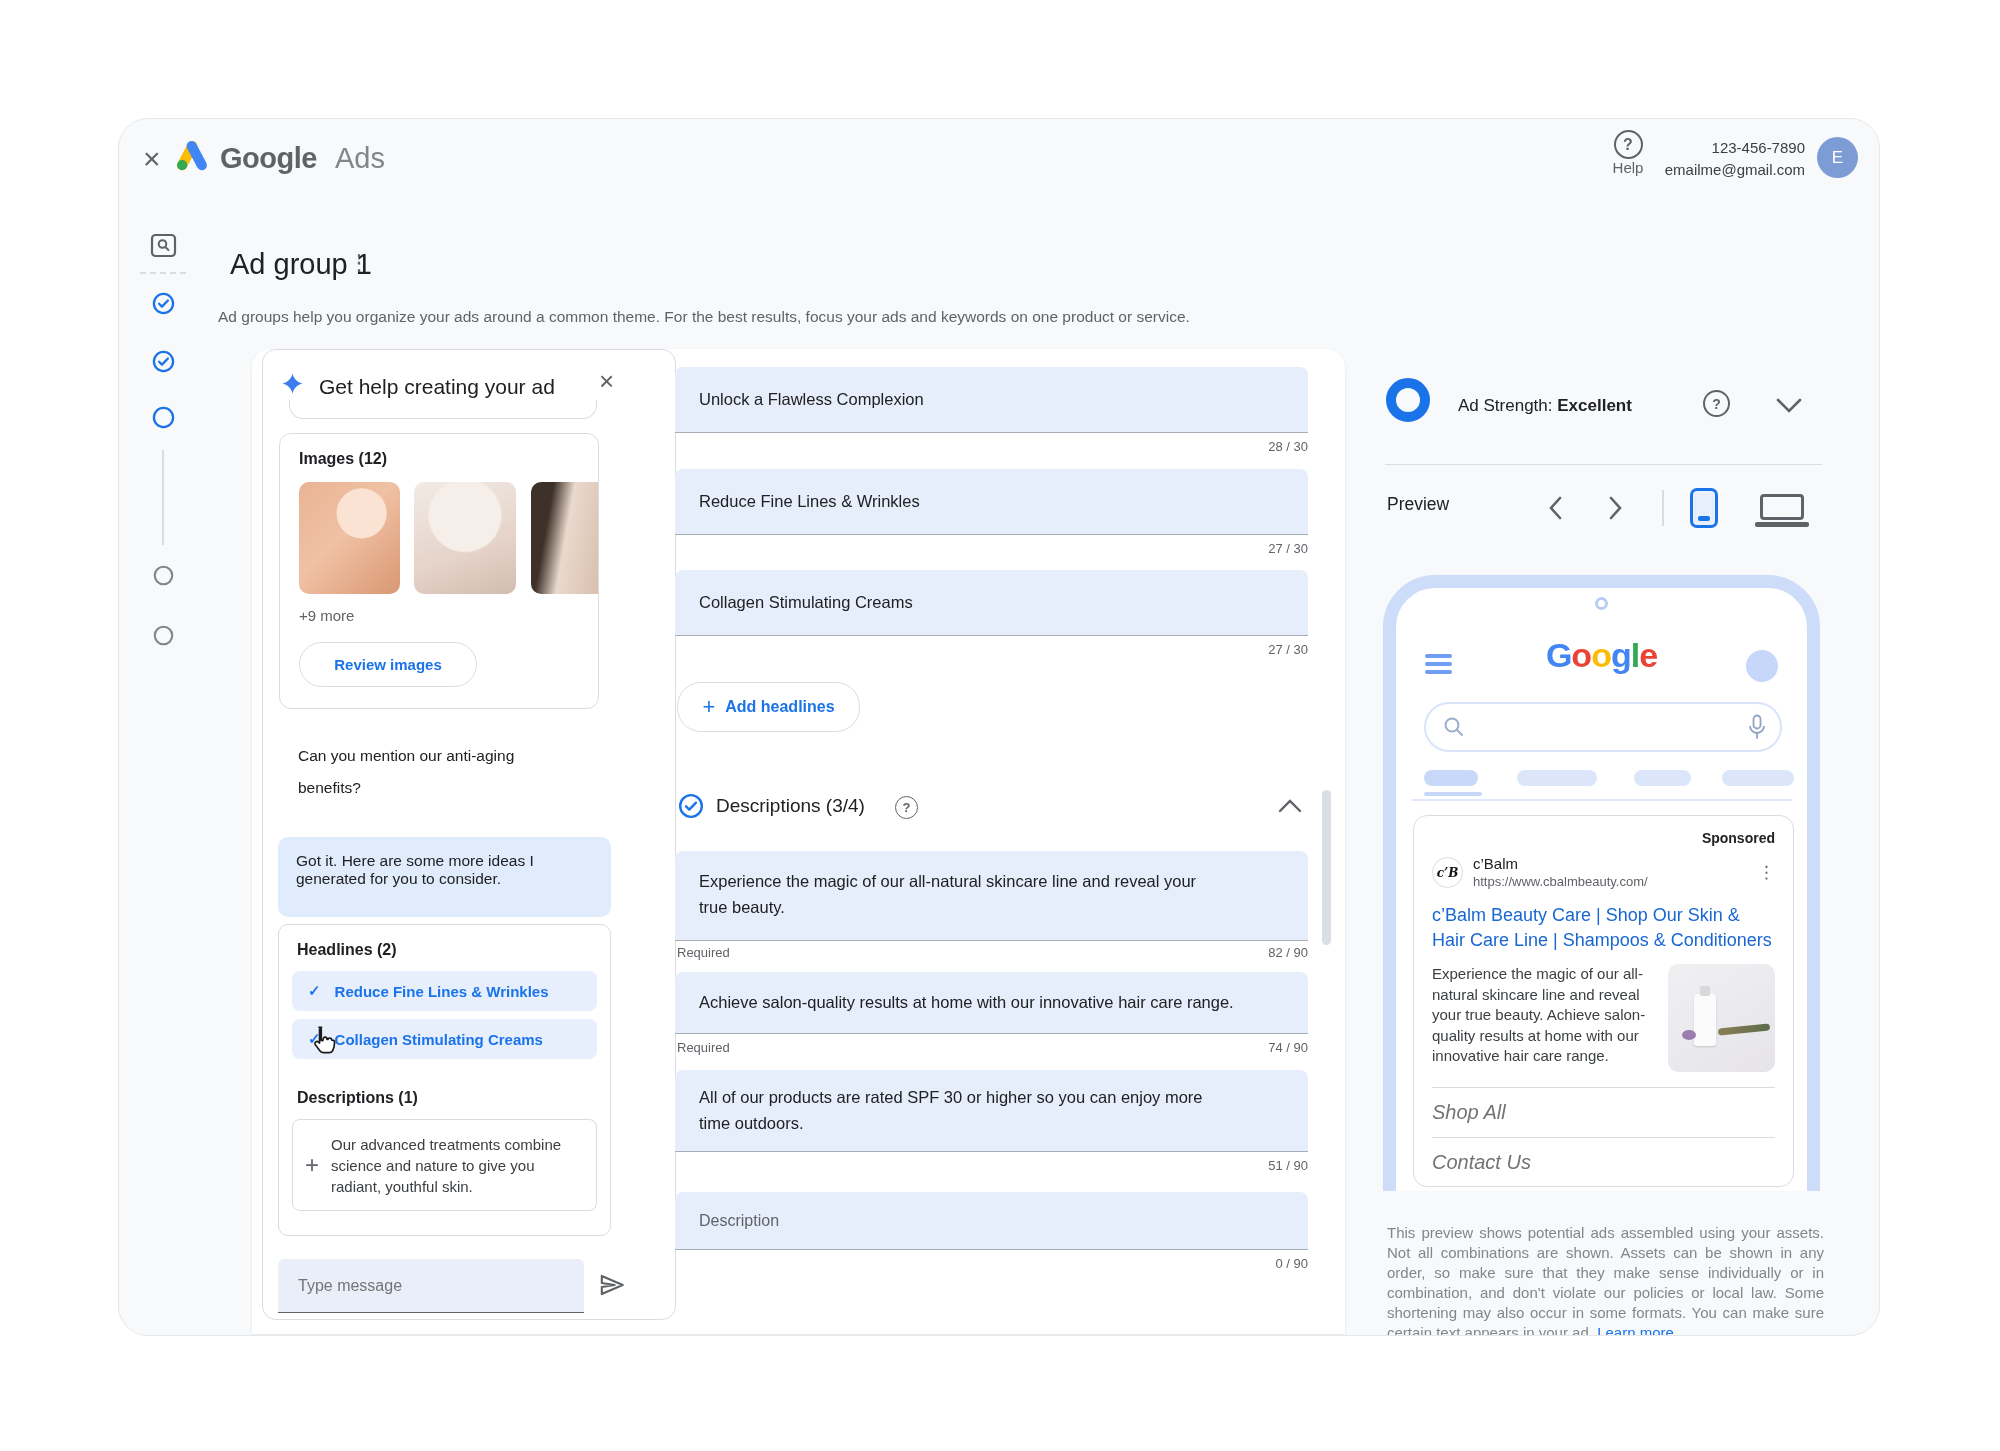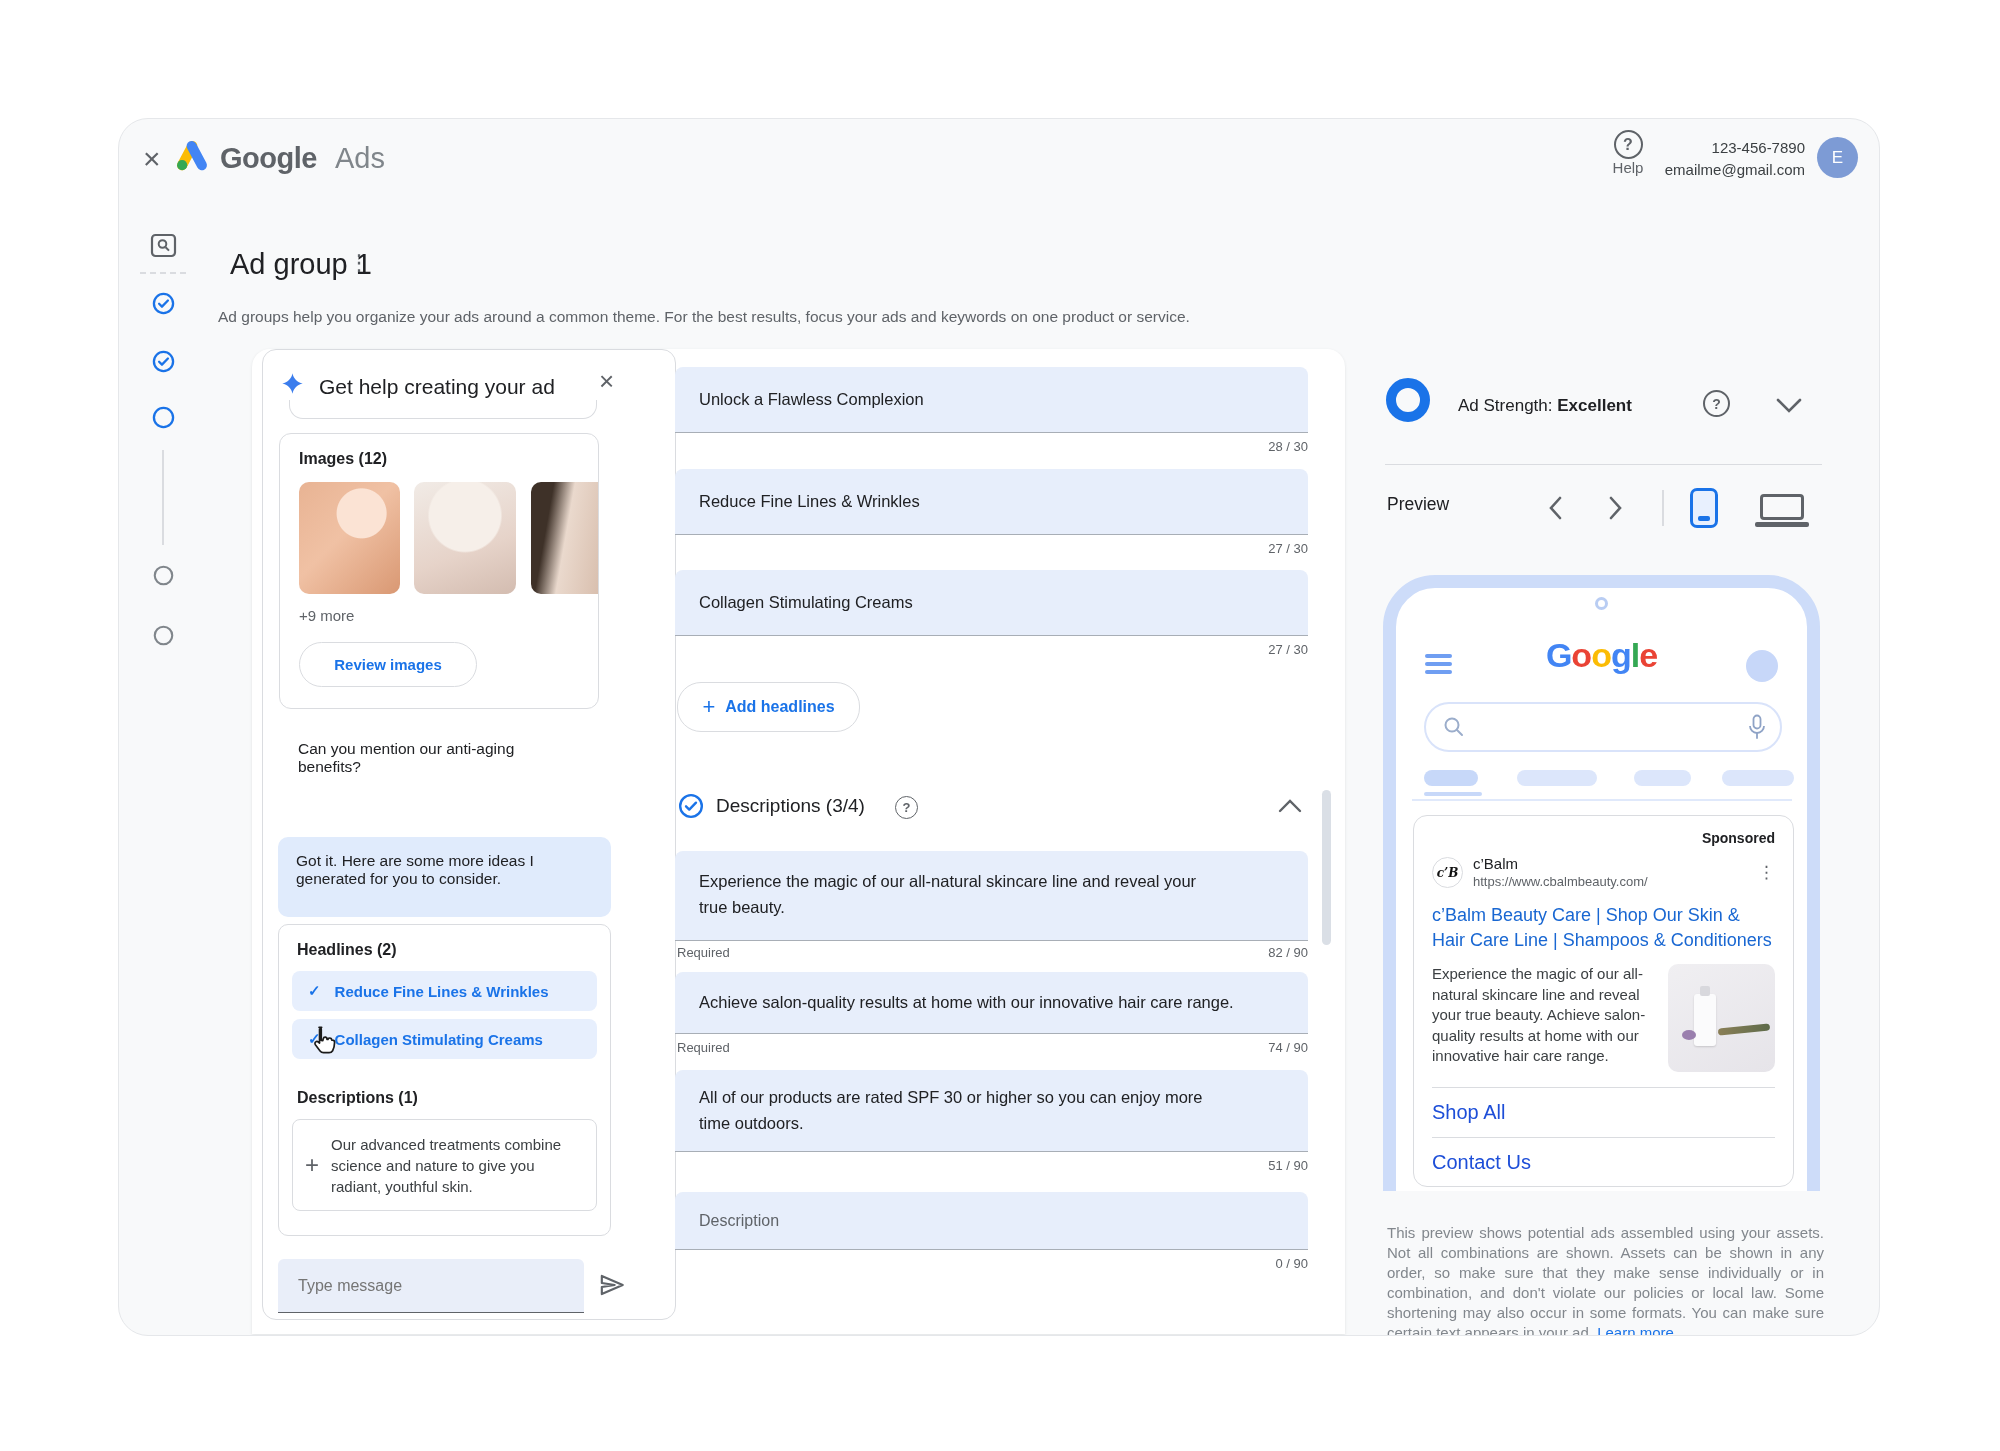--- a/index.html
+++ b/index.html
@@ -12,21 +12,21 @@
   .card{background:#fff;}
   .field{background:#e7eefb;border-radius:8px 8px 0 0;border-bottom:1px solid #a8aeb6;box-sizing:border-box;color:#202124;font-size:16.5px;}
   .field.center{display:flex;align-items:center;padding:0 24px;}
   .meta-row{display:flex;justify-content:space-between;font-size:13px;color:#5f6368;}
   .pill{display:flex;align-items:center;justify-content:center;background:#fff;border:1px solid #dadce0;border-radius:24px;color:#1a73e8;font-weight:bold;cursor:pointer;}
   .chip{display:flex;align-items:center;background:#e7effd;border-radius:8px;color:#1a73e8;font-weight:bold;font-size:15px;gap:14px;padding:0 16px;box-sizing:border-box;}
   .qcircle{display:flex;align-items:center;justify-content:center;border:2px solid #5f6368;border-radius:50%;color:#5f6368;font-weight:bold;box-sizing:border-box;}
   .hline{background:#dadce0;height:1px;}
   .thumb{position:absolute;top:48px;height:112px;border-radius:10px;}
   .phone-chip{position:absolute;top:182px;height:16px;border-radius:8px;background:#dce6fb;}
-  .sitelink{font-size:20px;color:#1d4ed8;cursor:pointer;}
+  .sitelink{font-size:20px;color:#737373;cursor:pointer;font-style:italic;}
   .kebab{color:#5f6368;letter-spacing:0;line-height:1;}
 </style>
 </head>
 <body>
 
 <div id="root">
   <div class="abs win">
     <div class="layer">
 
       <div class="abs" style="left:143px;top:144px;font-size:30px;color:#5f6368;line-height:1;cursor:pointer;">×</div>
@@ -108,21 +108,21 @@
 
           <div class="abs" style="left:16px;top:83px;width:320px;height:276px;border:1px solid #dadce0;border-radius:12px;box-sizing:border-box;overflow:hidden;">
             <div class="abs dark" style="left:19px;top:16px;font-size:16px;font-weight:bold;">Images (12)</div>
             <div class="thumb" style="left:19px;width:101px;background:radial-gradient(circle at 62% 28%,#fbe3d4 0 24%,transparent 25%),linear-gradient(135deg,#e8b393,#f0c1a4 45%,#d99873);"></div>
             <div class="thumb" style="left:134px;width:102px;background:radial-gradient(circle at 50% 30%,#f6efe9 0 38%,transparent 40%),linear-gradient(160deg,#f1ebe6,#e6d3c9 60%,#d3bcb0);"></div>
             <div class="thumb" style="left:251px;width:69px;border-radius:10px 0 0 10px;background:linear-gradient(100deg,#3e3128 0 26%,#ead9cd 50%,#d8bead);"></div>
             <div class="abs muted" style="left:19px;top:173px;font-size:15px;">+9 more</div>
             <div class="pill" style="position:absolute;left:19px;top:208px;width:176px;height:43px;font-size:15px;">Review images</div>
           </div>
 
-          <div class="abs" style="left:35px;top:390px;width:255px;font-size:15.5px;color:#202124;line-height:18px;">Can you mention our anti-aging benefits?</div>
+          <div class="abs" style="left:35px;top:390px;width:255px;font-size:15.5px;color:#202124;line-height:32px;">Can you mention our anti-aging benefits?</div>
 
           <div class="abs" style="left:15px;top:487px;width:333px;height:80px;background:#e0ebfc;border-radius:10px;box-sizing:border-box;padding:15px 18px;">
             <div style="width:272px;font-size:15.5px;color:#202124;line-height:18px;">Got it. Here are some more ideas I generated for you to consider.</div>
           </div>
 
           <div class="abs" style="left:15px;top:574px;width:333px;height:312px;border:1px solid #dadce0;border-radius:10px;box-sizing:border-box;">
             <div class="abs dark" style="left:18px;top:16px;font-size:16px;font-weight:bold;">Headlines (2)</div>
             <div class="chip" style="position:absolute;left:13px;top:46px;width:305px;height:40px;cursor:pointer;">
               <span>✓</span>
               <span>Reduce Fine Lines &amp; Wrinkles</span>

